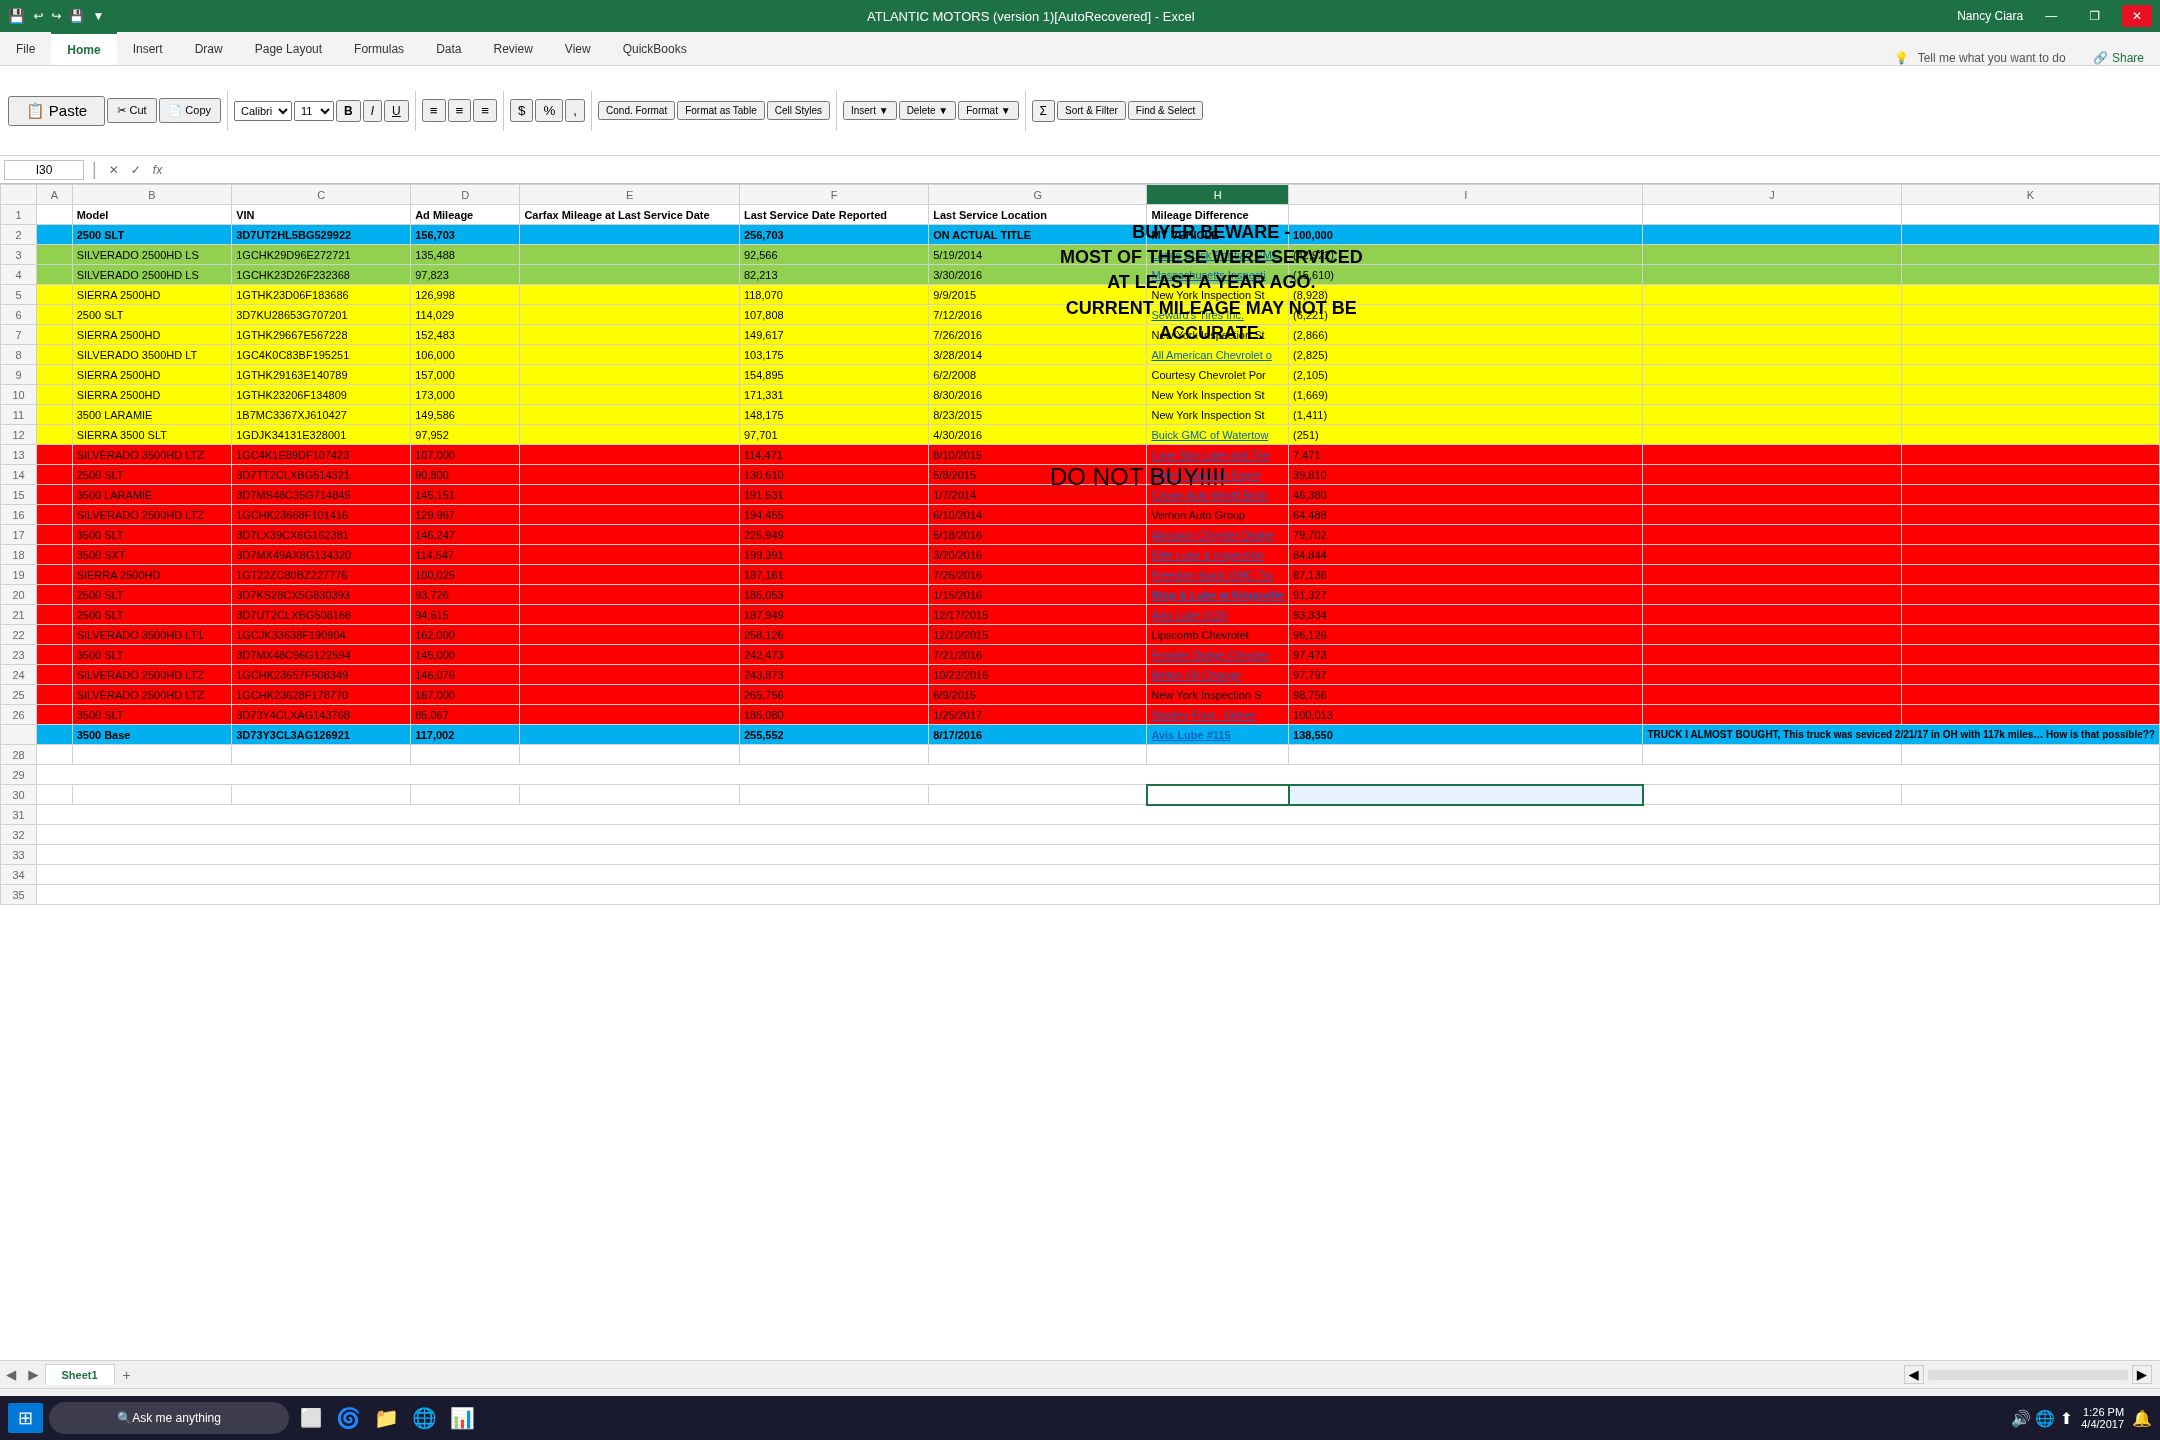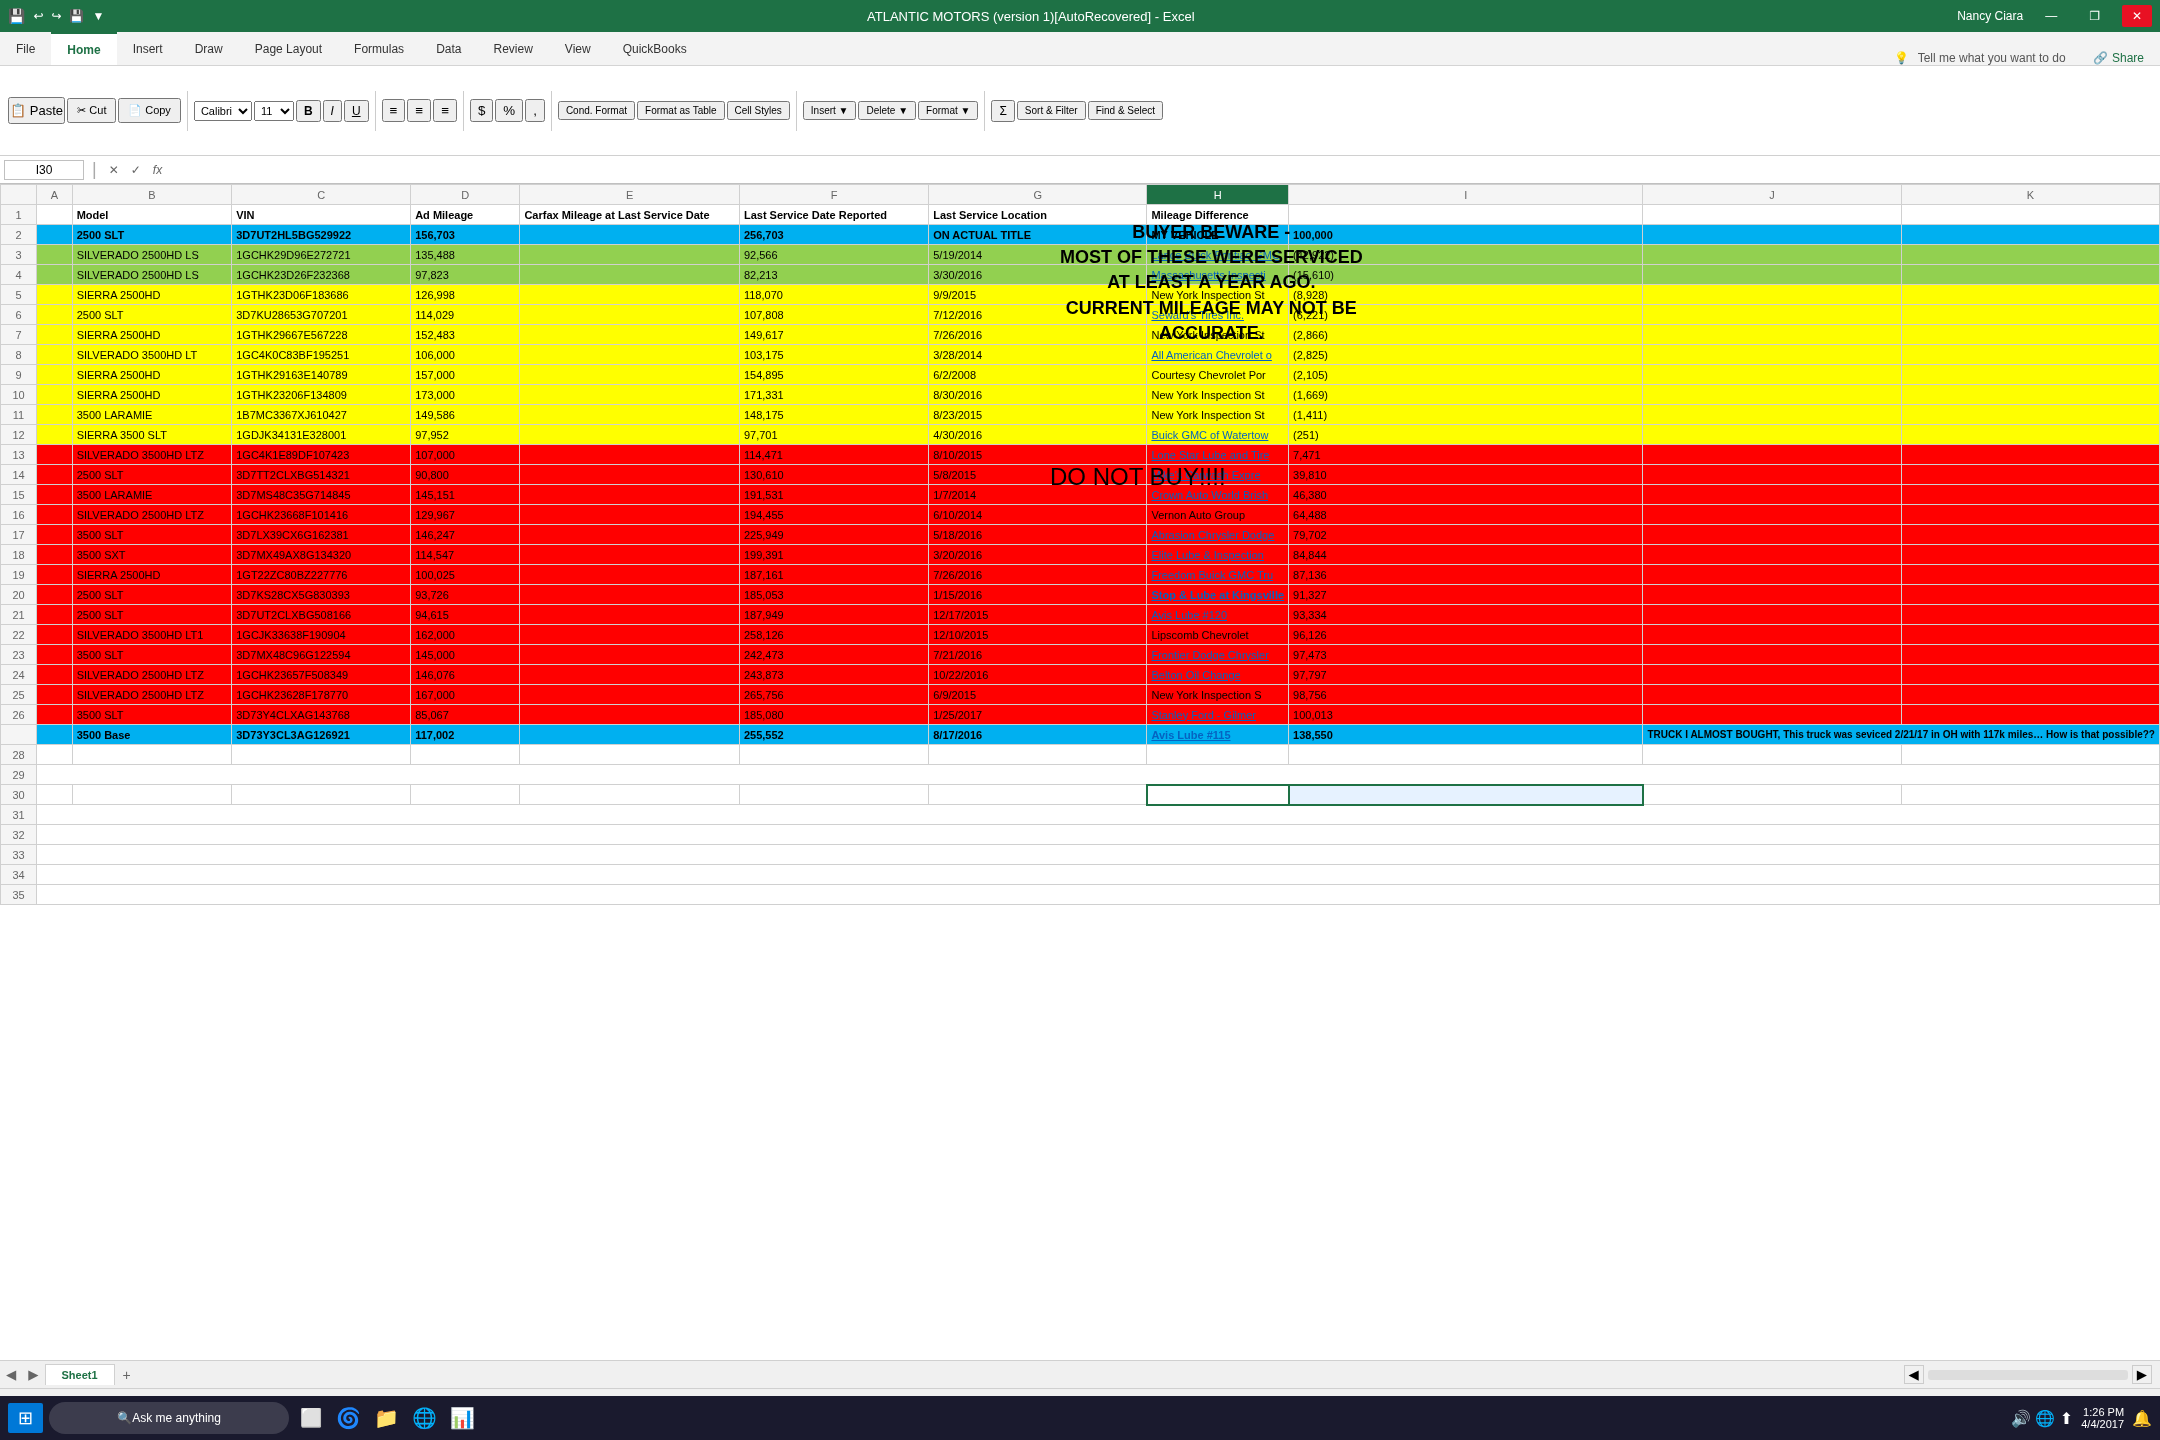--- a/index.html
+++ b/index.html
@@ -216,21 +216,21 @@
   <div style="flex:1;"></div>
   <div style="display:flex;align-items:center;gap:8px;padding:0 12px;font-size:12px;color:#555;">
     <span>💡</span>
     <span style="color:#555;">Tell me what you want to do</span>
   </div>
   <div style="padding:0 16px;color:#1e7145;font-size:12px;cursor:pointer;">🔗 Share</div>
 </div>
 
 <div class="ribbon-content">
   <div style="display:flex;gap:2px;align-items:center;flex-wrap:wrap;">
-    <button style="padding:4px 0;font-size:13px;cursor:pointer;">📋 Paste</button>
+    <button style="padding:4px 16px;font-size:15px;cursor:pointer;">📋 Paste</button>
     <button style="padding:4px 8px;font-size:11px;cursor:pointer;">✂ Cut</button>
     <button style="padding:4px 8px;font-size:11px;cursor:pointer;">📄 Copy</button>
     <span style="border-left:1px solid #ccc;height:40px;margin:0 4px;"></span>
     <select style="font-size:11px;padding:2px;">
       <option>Calibri</option>
     </select>
     <select style="font-size:11px;padding:2px;width:40px;">
       <option>11</option>
     </select>
     <button style="font-weight:bold;padding:2px 6px;font-size:12px;">B</button>

